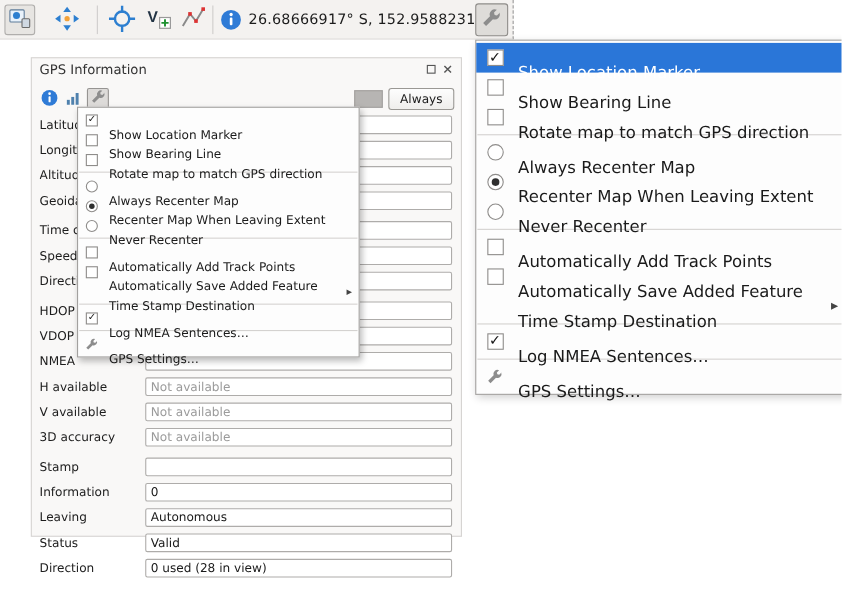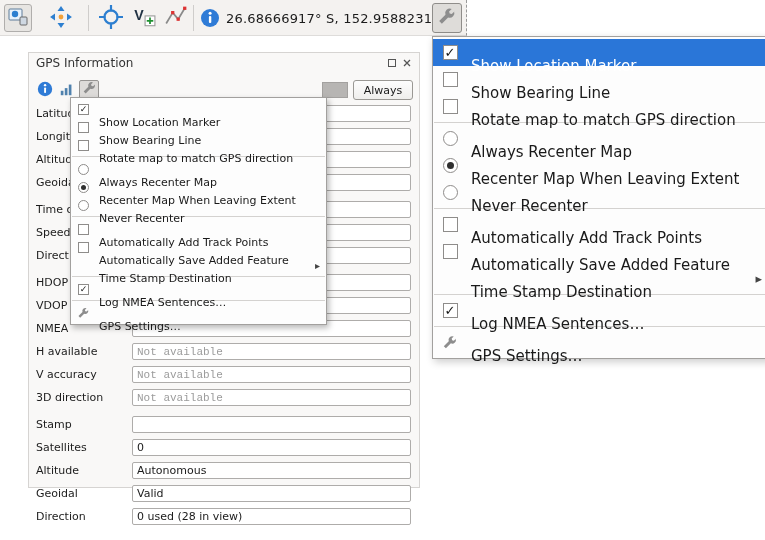--- a/index.html
+++ b/index.html
@@ -35,21 +35,21 @@
   #statusrect{margin-left:auto;width:26px;height:16px;border:1px solid #a3a19f;background:#b7b5b3;}
   #connectbtn{margin-left:3px;width:60px;height:20px;border:1px solid #9a9894;border-radius:3px;
         background:linear-gradient(#fdfdfd,#efeeec);font-size:11px;font-family:inherit;
         color:#1a1a1a;cursor:pointer;}
   #panel-rows{position:absolute;left:7px;top:52px;right:8px;display:flex;flex-direction:column;gap:6px;}
   .frow{display:flex;align-items:center;height:17px;}
   .frow.gstart{margin-top:4px;}
   .flabel{width:96px;flex:none;font-size:11px;color:#1c1c1c;white-space:nowrap;overflow:hidden;}
   .finput{flex:1;min-width:0;height:17px;border:1px solid #aeacaa;border-radius:2px;background:#fff;
           padding:0 4px;font-size:11px;font-family:inherit;color:#1a1a1a;}
-  .finput.muted{color:#9b9b9b;font-family:Liberation Mono, monospace;}
+  .finput.muted{color:#9b9b9b;}
 
   
   .menu{position:absolute;background:#fdfdfd;border:1px solid #a2a09e;padding:2px 0;
         box-shadow:2px 3px 6px rgba(0,0,0,.28);}
   #menu-small{left:70px;top:97px;width:257px;z-index:10;}
   #menu-large{left:432px;top:36px;width:340px;z-index:20;box-shadow:2px 3px 8px rgba(0,0,0,.2);}
   .mi{display:flex;align-items:center;cursor:pointer;}
   #menu-small .mi{height:18px;padding:0 6px;font-size:11px;}
   #menu-large .mi{height:27px;padding:0 9px;font-size:15px;}
   .ind{flex:none;display:flex;align-items:center;justify-content:center;}
@@ -243,41 +243,41 @@
         </div>
         <div class="frow">
           <span class="flabel">NMEA</span>
           <input class="finput" readonly="" value="" style="">
         </div>
         <div class="frow">
           <span class="flabel">H available</span>
           <input class="finput muted" readonly="" value="Not available" style="">
         </div>
         <div class="frow">
-          <span class="flabel">V accuracy</span>
+          <span class="flabel">V available</span>
           <input class="finput muted" readonly="" value="Not available" style="">
         </div>
         <div class="frow">
-          <span class="flabel">3D direction</span>
+          <span class="flabel">3D accuracy</span>
           <input class="finput muted" readonly="" value="Not available" style="">
         </div>
         <div class="frow gstart">
           <span class="flabel">Stamp</span>
           <input class="finput" readonly="" value="" style="">
         </div>
         <div class="frow">
-          <span class="flabel">Satellites</span>
+          <span class="flabel">Information</span>
           <input class="finput" readonly="" value="0" style="">
         </div>
         <div class="frow">
-          <span class="flabel">Altitude</span>
+          <span class="flabel">Leaving</span>
           <input class="finput" readonly="" value="Autonomous" style="">
         </div>
         <div class="frow">
-          <span class="flabel">Geoidal</span>
+          <span class="flabel">Status</span>
           <input class="finput" readonly="" value="Valid" style="">
         </div>
         <div class="frow">
           <span class="flabel">Direction</span>
           <input class="finput" readonly="" value="0 used (28 in view)" style="">
         </div>
       </div>
   </div>
 
   <div id="menu-small" class="menu">

